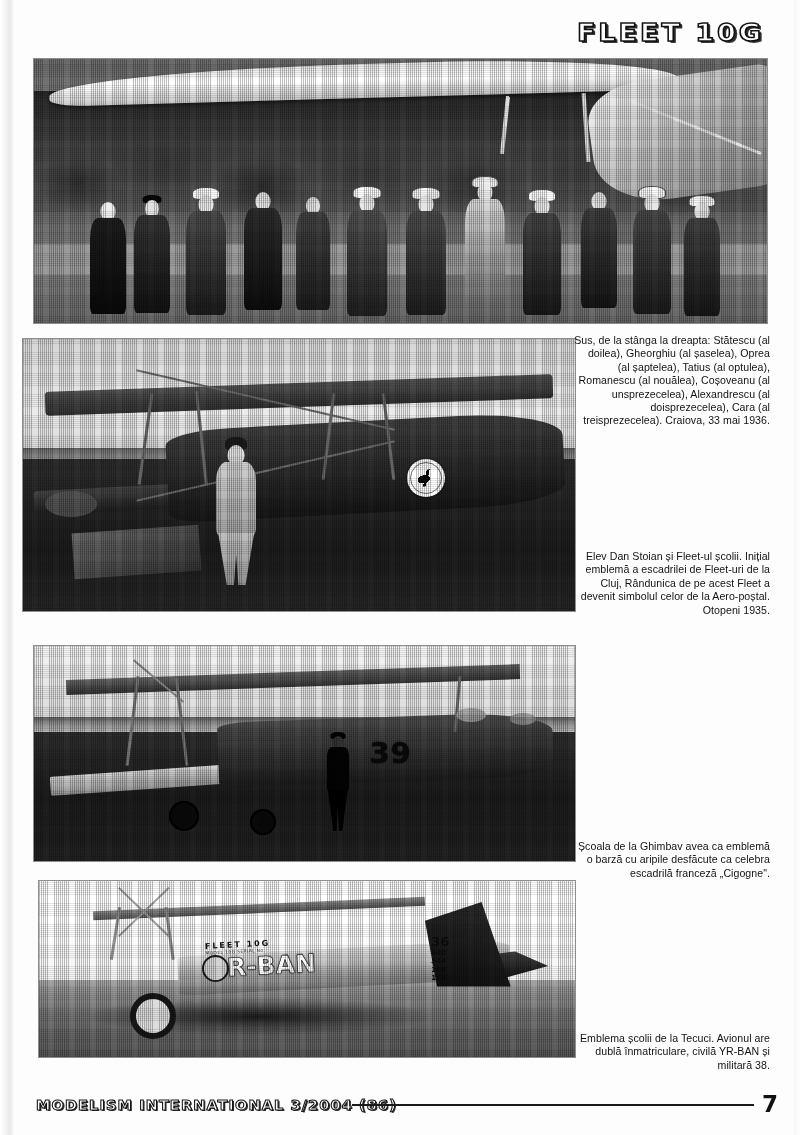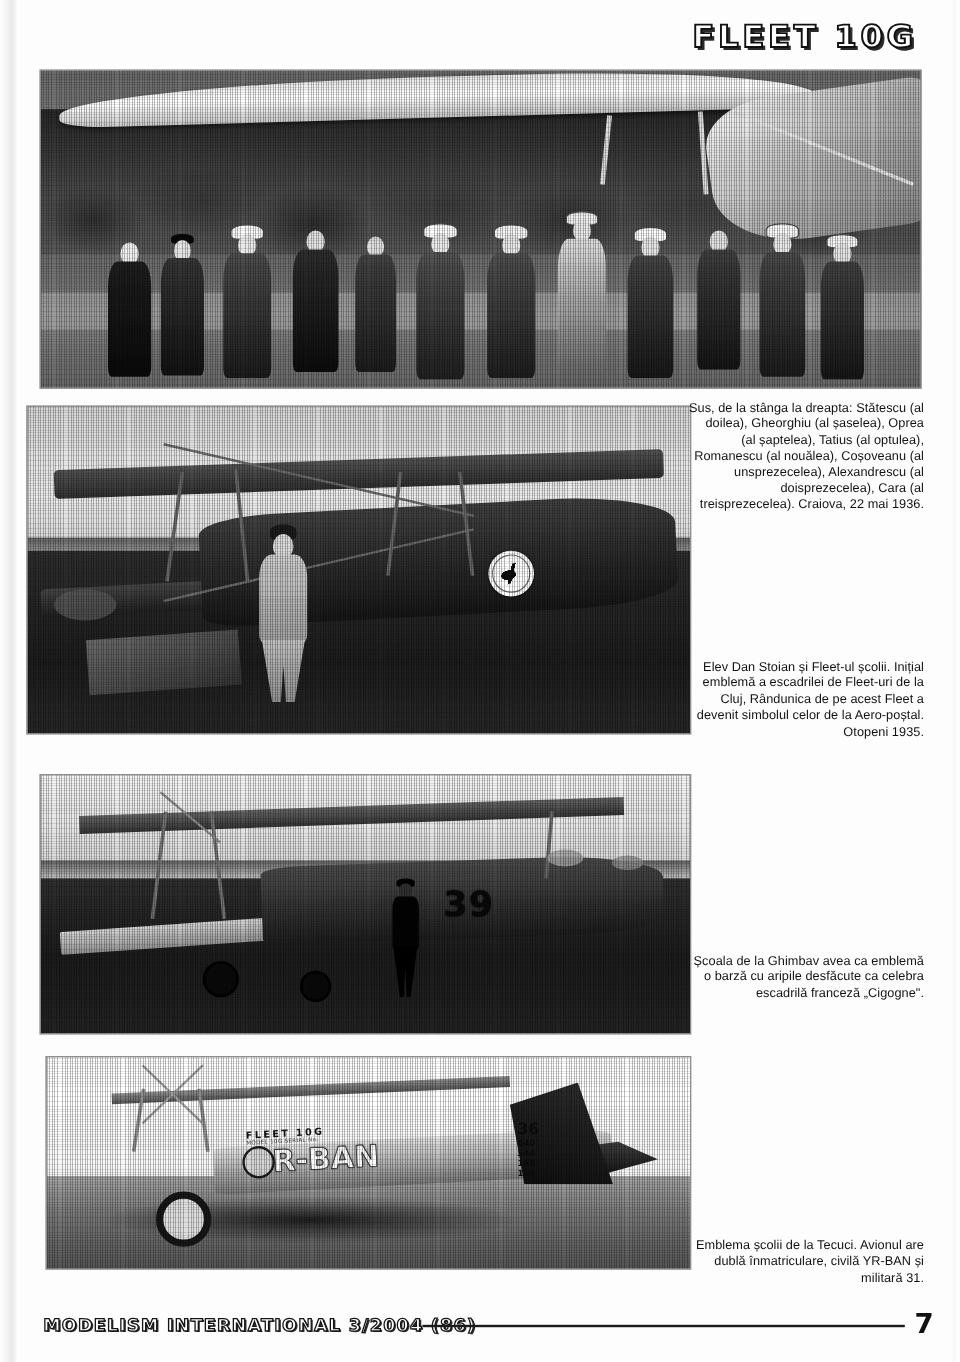--- a/index.html
+++ b/index.html
@@ -231,21 +231,21 @@
     right: 30px;
     text-align: right;
     font-family: "Liberation Sans", sans-serif;
     font-size: 10.6px;
     line-height: 13.4px;
     color: #121212;
     letter-spacing: 0.05px;
   }
   #caption-1 { top: 334px; }
   #caption-2 { top: 550px; }
-  #caption-3 { top: 795px; }
+  #caption-3 { top: 840px; }
   #caption-4 { top: 1032px; }
 
   
   #footer {
     position: absolute;
     left: 0; bottom: 0;
     width: 800px; height: 62px;
   }
   .footer-title {
     position: absolute;
@@ -462,27 +462,27 @@
         <div class="p-line">158`</div>
       </div>
 
       <div class="shadowpool"></div>
       <div class="tyre"></div>
     </div>
     <div class="halftone"></div>
     <div class="grain"></div>
   </div>
 
-  <div class="caption" id="caption-1">Sus, de la stânga la dreapta: Stătescu (al doilea), Gheorghiu (al șaselea), Oprea (al șaptelea), Tatius (al optulea), Romanescu (al nouălea), Coșoveanu (al unsprezecelea), Alexandrescu (al doisprezecelea), Cara (al treisprezecelea). Craiova, 22 mai 1936.</div>
+  <div class="caption" id="caption-1">Sus, de la stânga la dreapta: Stătescu (al doilea), Gheorghiu (al șaselea), Oprea (al șaptelea), Tatius (al optulea), Romanescu (al nouălea), Coșoveanu (al unsprezecelea), Alexandrescu (al doisprezecelea), Cara (al treisprezecelea). Craiova, 33 mai 1936.</div>
 
   <div class="caption" id="caption-2">Elev Dan Stoian și Fleet-ul școlii. Inițial emblemă a escadrilei de Fleet-uri de la Cluj, Rândunica de pe acest Fleet a devenit simbolul celor de la Aero-poștal. Otopeni 1935.</div>
 
   <div class="caption" id="caption-3">Școala de la Ghimbav avea ca emblemă o barză cu aripile desfăcute ca celebra escadrilă franceză „Cigogne".</div>
 
-  <div class="caption" id="caption-4">Emblema școlii de la Tecuci. Avionul are dublă înmatriculare, civilă YR-BAN și militară 31.</div>
+  <div class="caption" id="caption-4">Emblema școlii de la Tecuci. Avionul are dublă înmatriculare, civilă YR-BAN și militară 38.</div>
 
   <div id="footer">
     <div class="footer-title">MODELISM INTERNATIONAL 3/2004 (86)</div>
     <div class="footer-rule"></div>
     <div class="page-number">7</div>
   </div>
 
 </div>
 
 </body></html>

